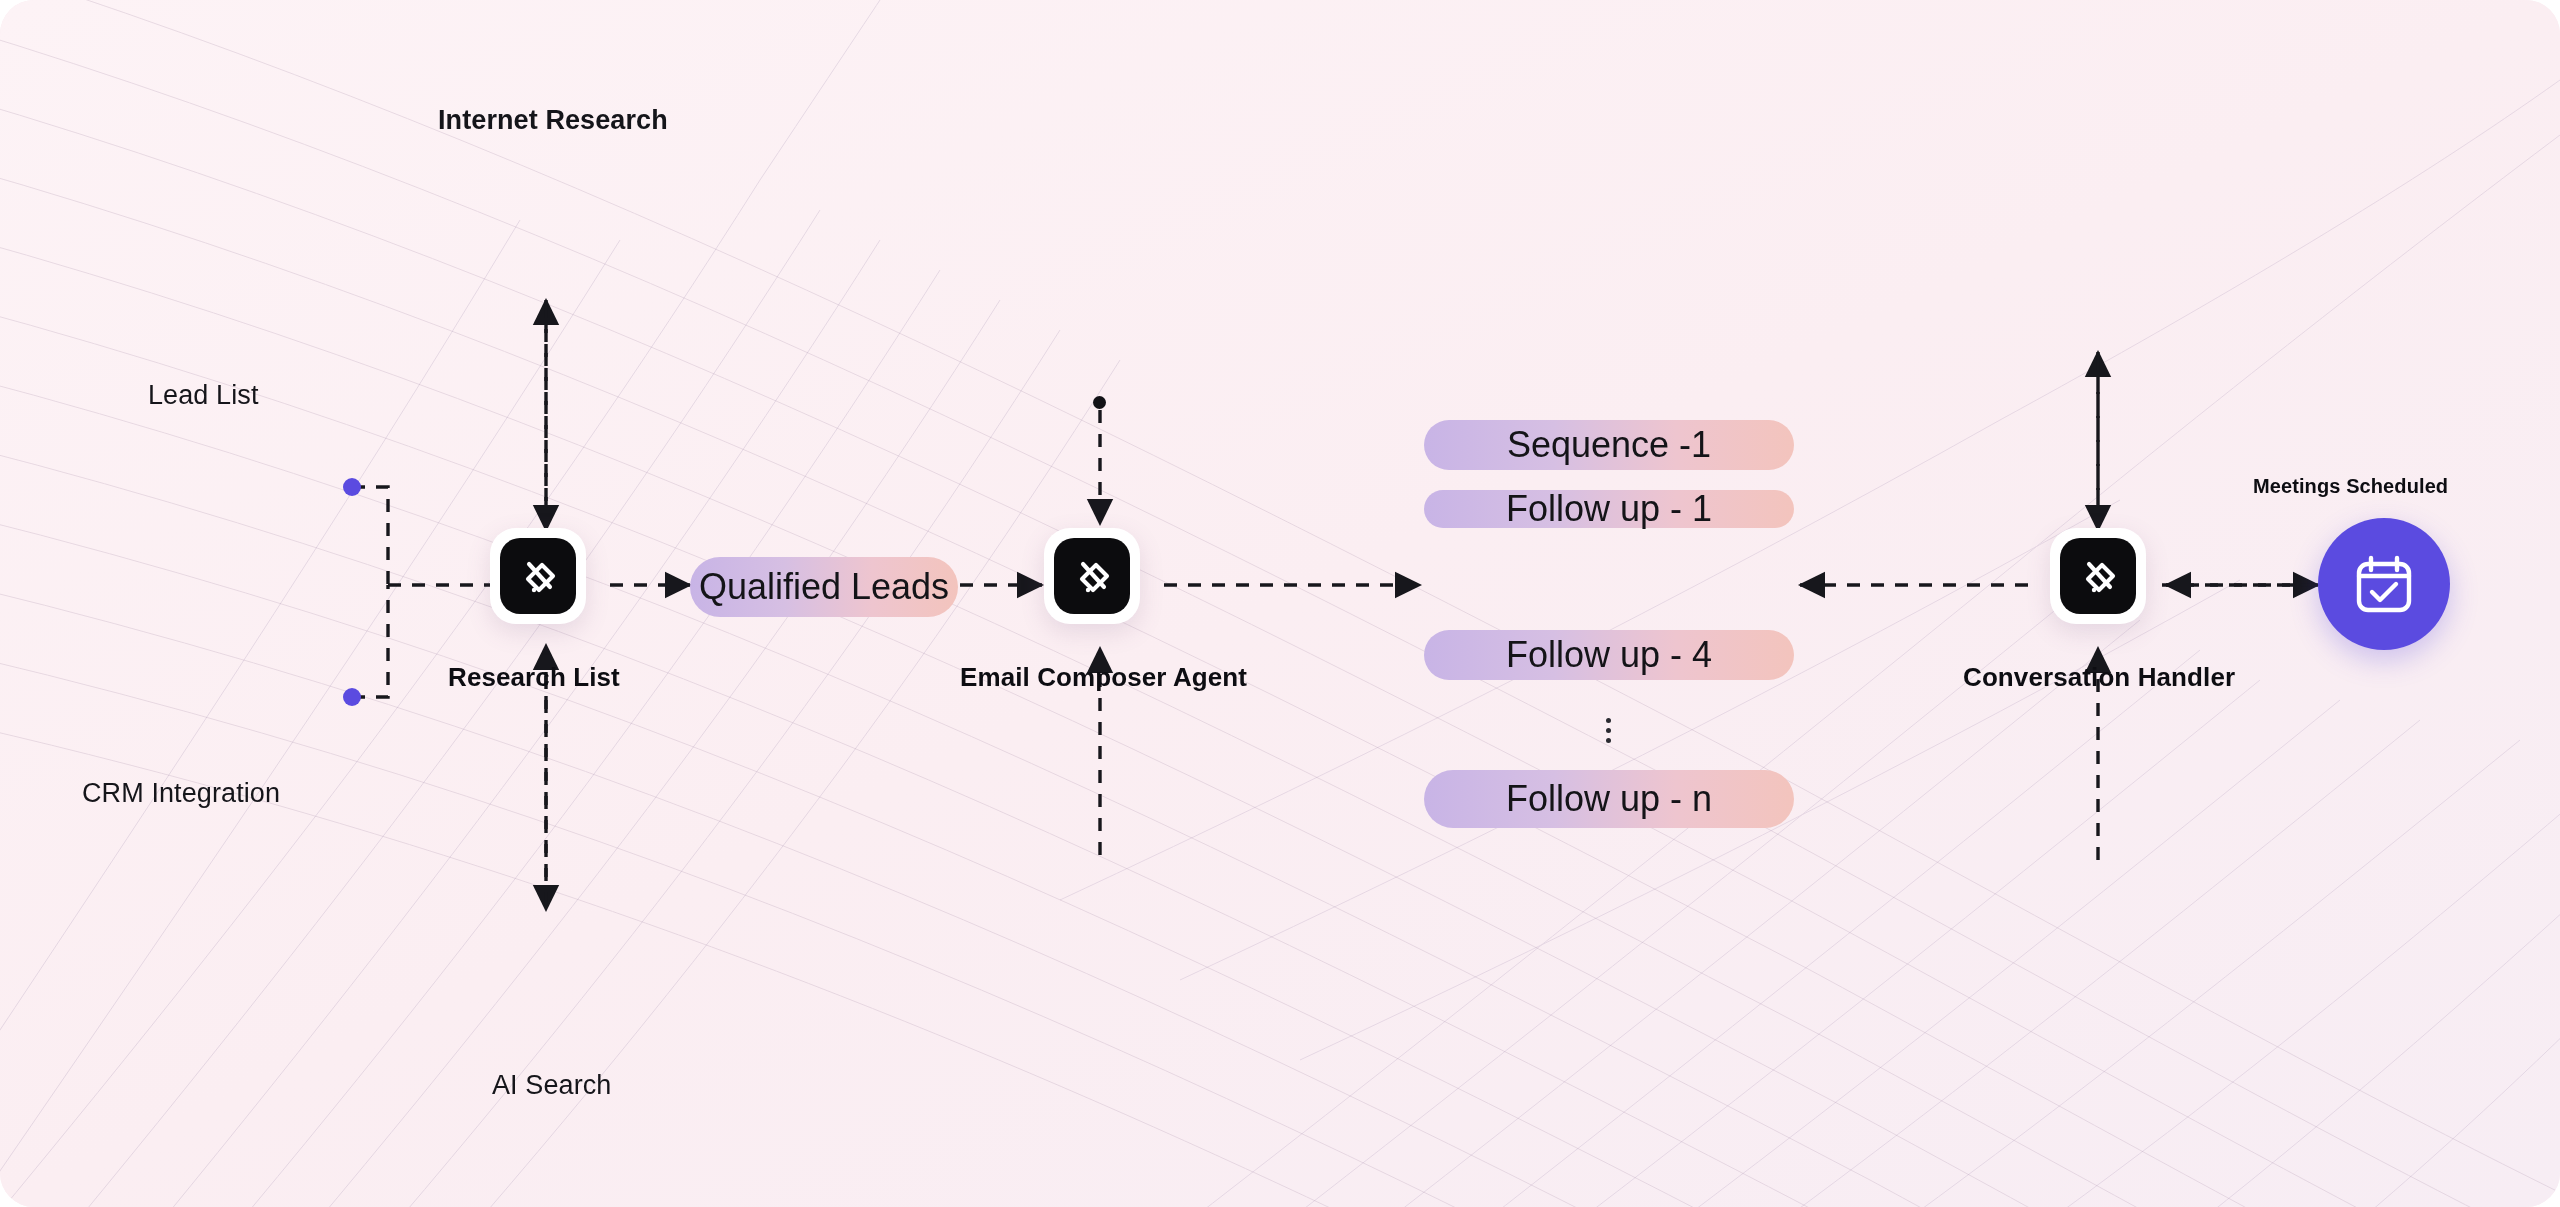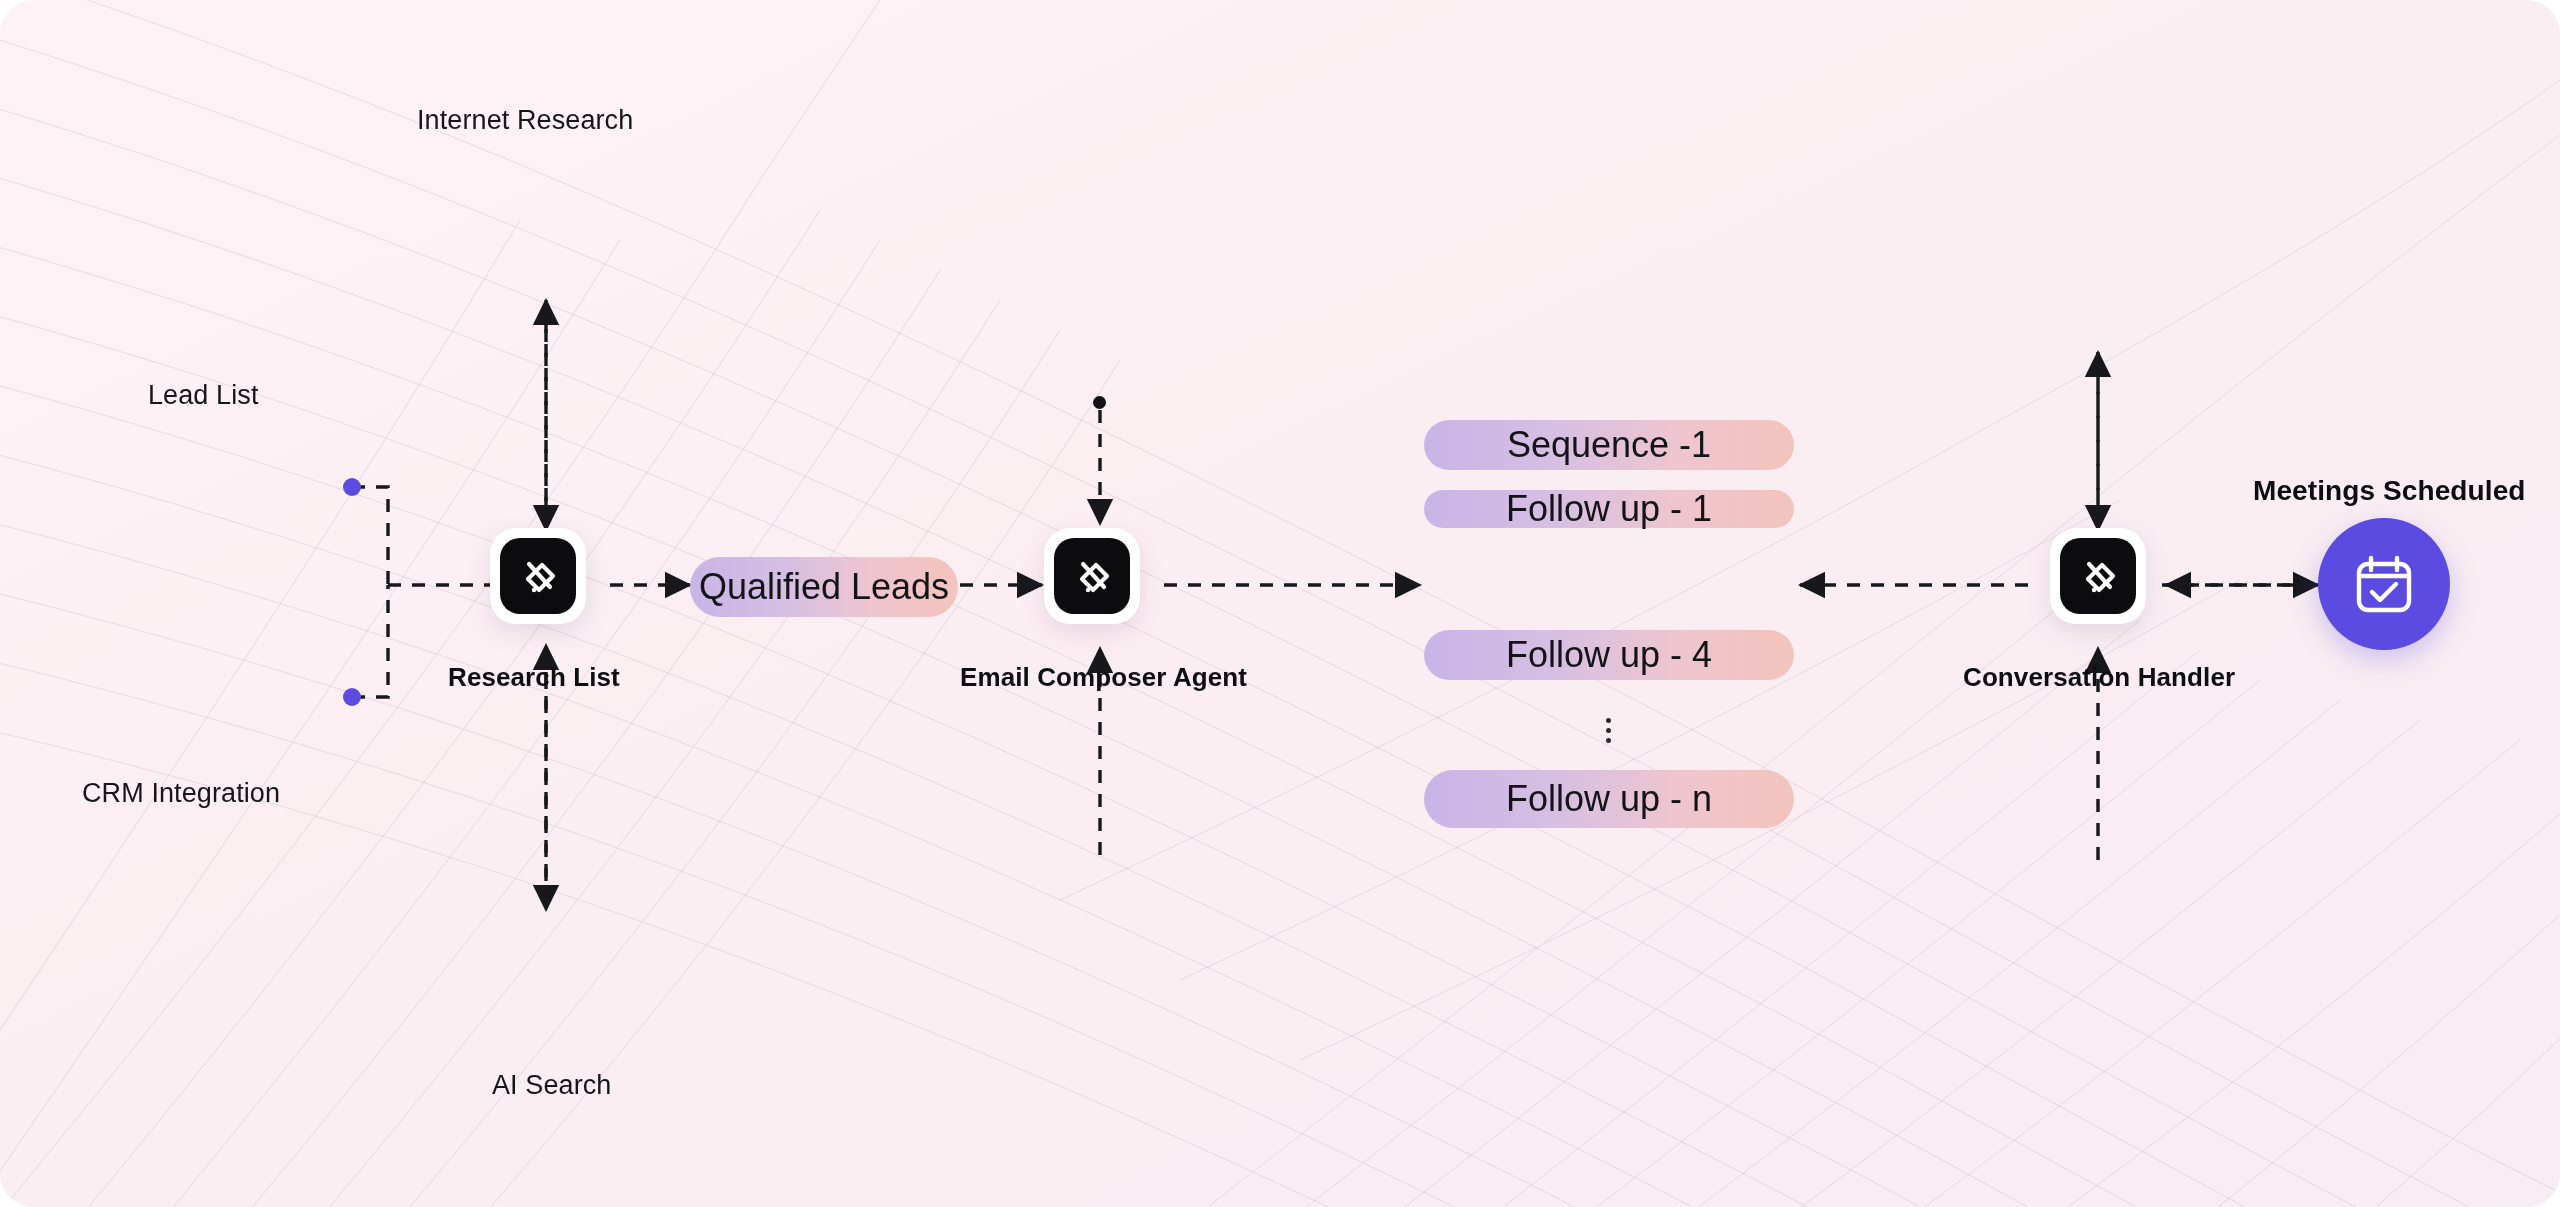--- a/index.html
+++ b/index.html
@@ -199,21 +199,21 @@
 
       <path d="M2162,585 L2318,585" marker-end="url(#ah)"></path>
       <path d="M2314,585 L2166,585" marker-end="url(#ah)"></path>
     </g>
   </svg>
 
   <div class="conn-dot" style="left:343px; top:478px;"></div>
   <div class="conn-dot" style="left:343px; top:688px;"></div>
   <div class="conn-dot-black" style="left:1093px; top:396px;"></div>
 
-  <div class="caption" style="left:417px; top:105px;">Internet Research</div>
+  <div class="caption" style="left:438px; top:105px;font-weight:bold;">Internet Research</div>
   <div class="soft-card" style="left:366px; top:152px; width:345px; height:108px; padding:0 22px; gap:16px;">
     <div class="circ" style="width:76px;height:76px;background:#4460a8;">
       <svg width="44" height="44" viewBox="0 0 44 44">
           <path d="M26.6 13.4h-3.1c-1.1 0-1.5.6-1.5 1.6v2.6h4.5l-.7 4.8h-3.8v12.2h-5.1V22.4h-3.3v-4.8h3.3v-3.2c0-3.3 1.9-5.4 5.5-5.4h4.2v4.4z" fill="#fff"></path>
         </svg>
     </div>
     <div class="circ" style="width:76px;height:76px;background:#1b7bc1;">
       <svg width="42" height="42" viewBox="0 0 42 42">
         <rect x="9" y="17" width="6.2" height="17" fill="#fff"></rect>
         <circle cx="12.1" cy="11.2" r="3.6" fill="#fff"></circle>
@@ -413,21 +413,21 @@
         <svg width="46" height="46" viewBox="0 0 46 46">
           <circle cx="23" cy="23" r="16.5" fill="none" stroke="#0c0c10" stroke-width="3.2"></circle>
           <path d="M18.4 18.6c.3-3 2.3-4.8 4.9-4.8 2.7 0 4.6 1.7 4.6 4.2 0 2.1-1 3.1-2.8 4.3-1.6 1.1-2.1 1.9-2.1 3.5v.7" fill="none" stroke="#0c0c10" stroke-width="3.2" stroke-linecap="round"></path>
           <circle cx="23" cy="31.6" r="2.1" fill="#0c0c10"></circle>
         </svg>
       </span>
       <span class="label-text">FAQ</span>
     </div>
   </div>
 
-  <div class="caption-bold" style="left:2253px; top:475px; font-size:28px;">Meetings Scheduled</div>
+  <div class="caption-bold" style="left:2253px; top:475px; font-size:20px;">Meetings Scheduled</div>
   <div class="circ" style="position:absolute; left:2318px; top:518px; width:132px; height:132px; background:#5b4be0; box-shadow:0 10px 28px rgba(91,75,224,0.28);">
     <svg width="74" height="74" viewBox="0 0 74 74">
       <g fill="none" stroke="#ffffff" stroke-width="4.4" stroke-linecap="round" stroke-linejoin="round">
         <rect x="12" y="17" width="50" height="46" rx="9"></rect>
         <path d="M12 29h50"></path>
         <path d="M24 11v12"></path>
           <path d="M50 11v12"></path>
         <path d="M25 45l8 8 16-16"></path>
       </g>
     </svg>

